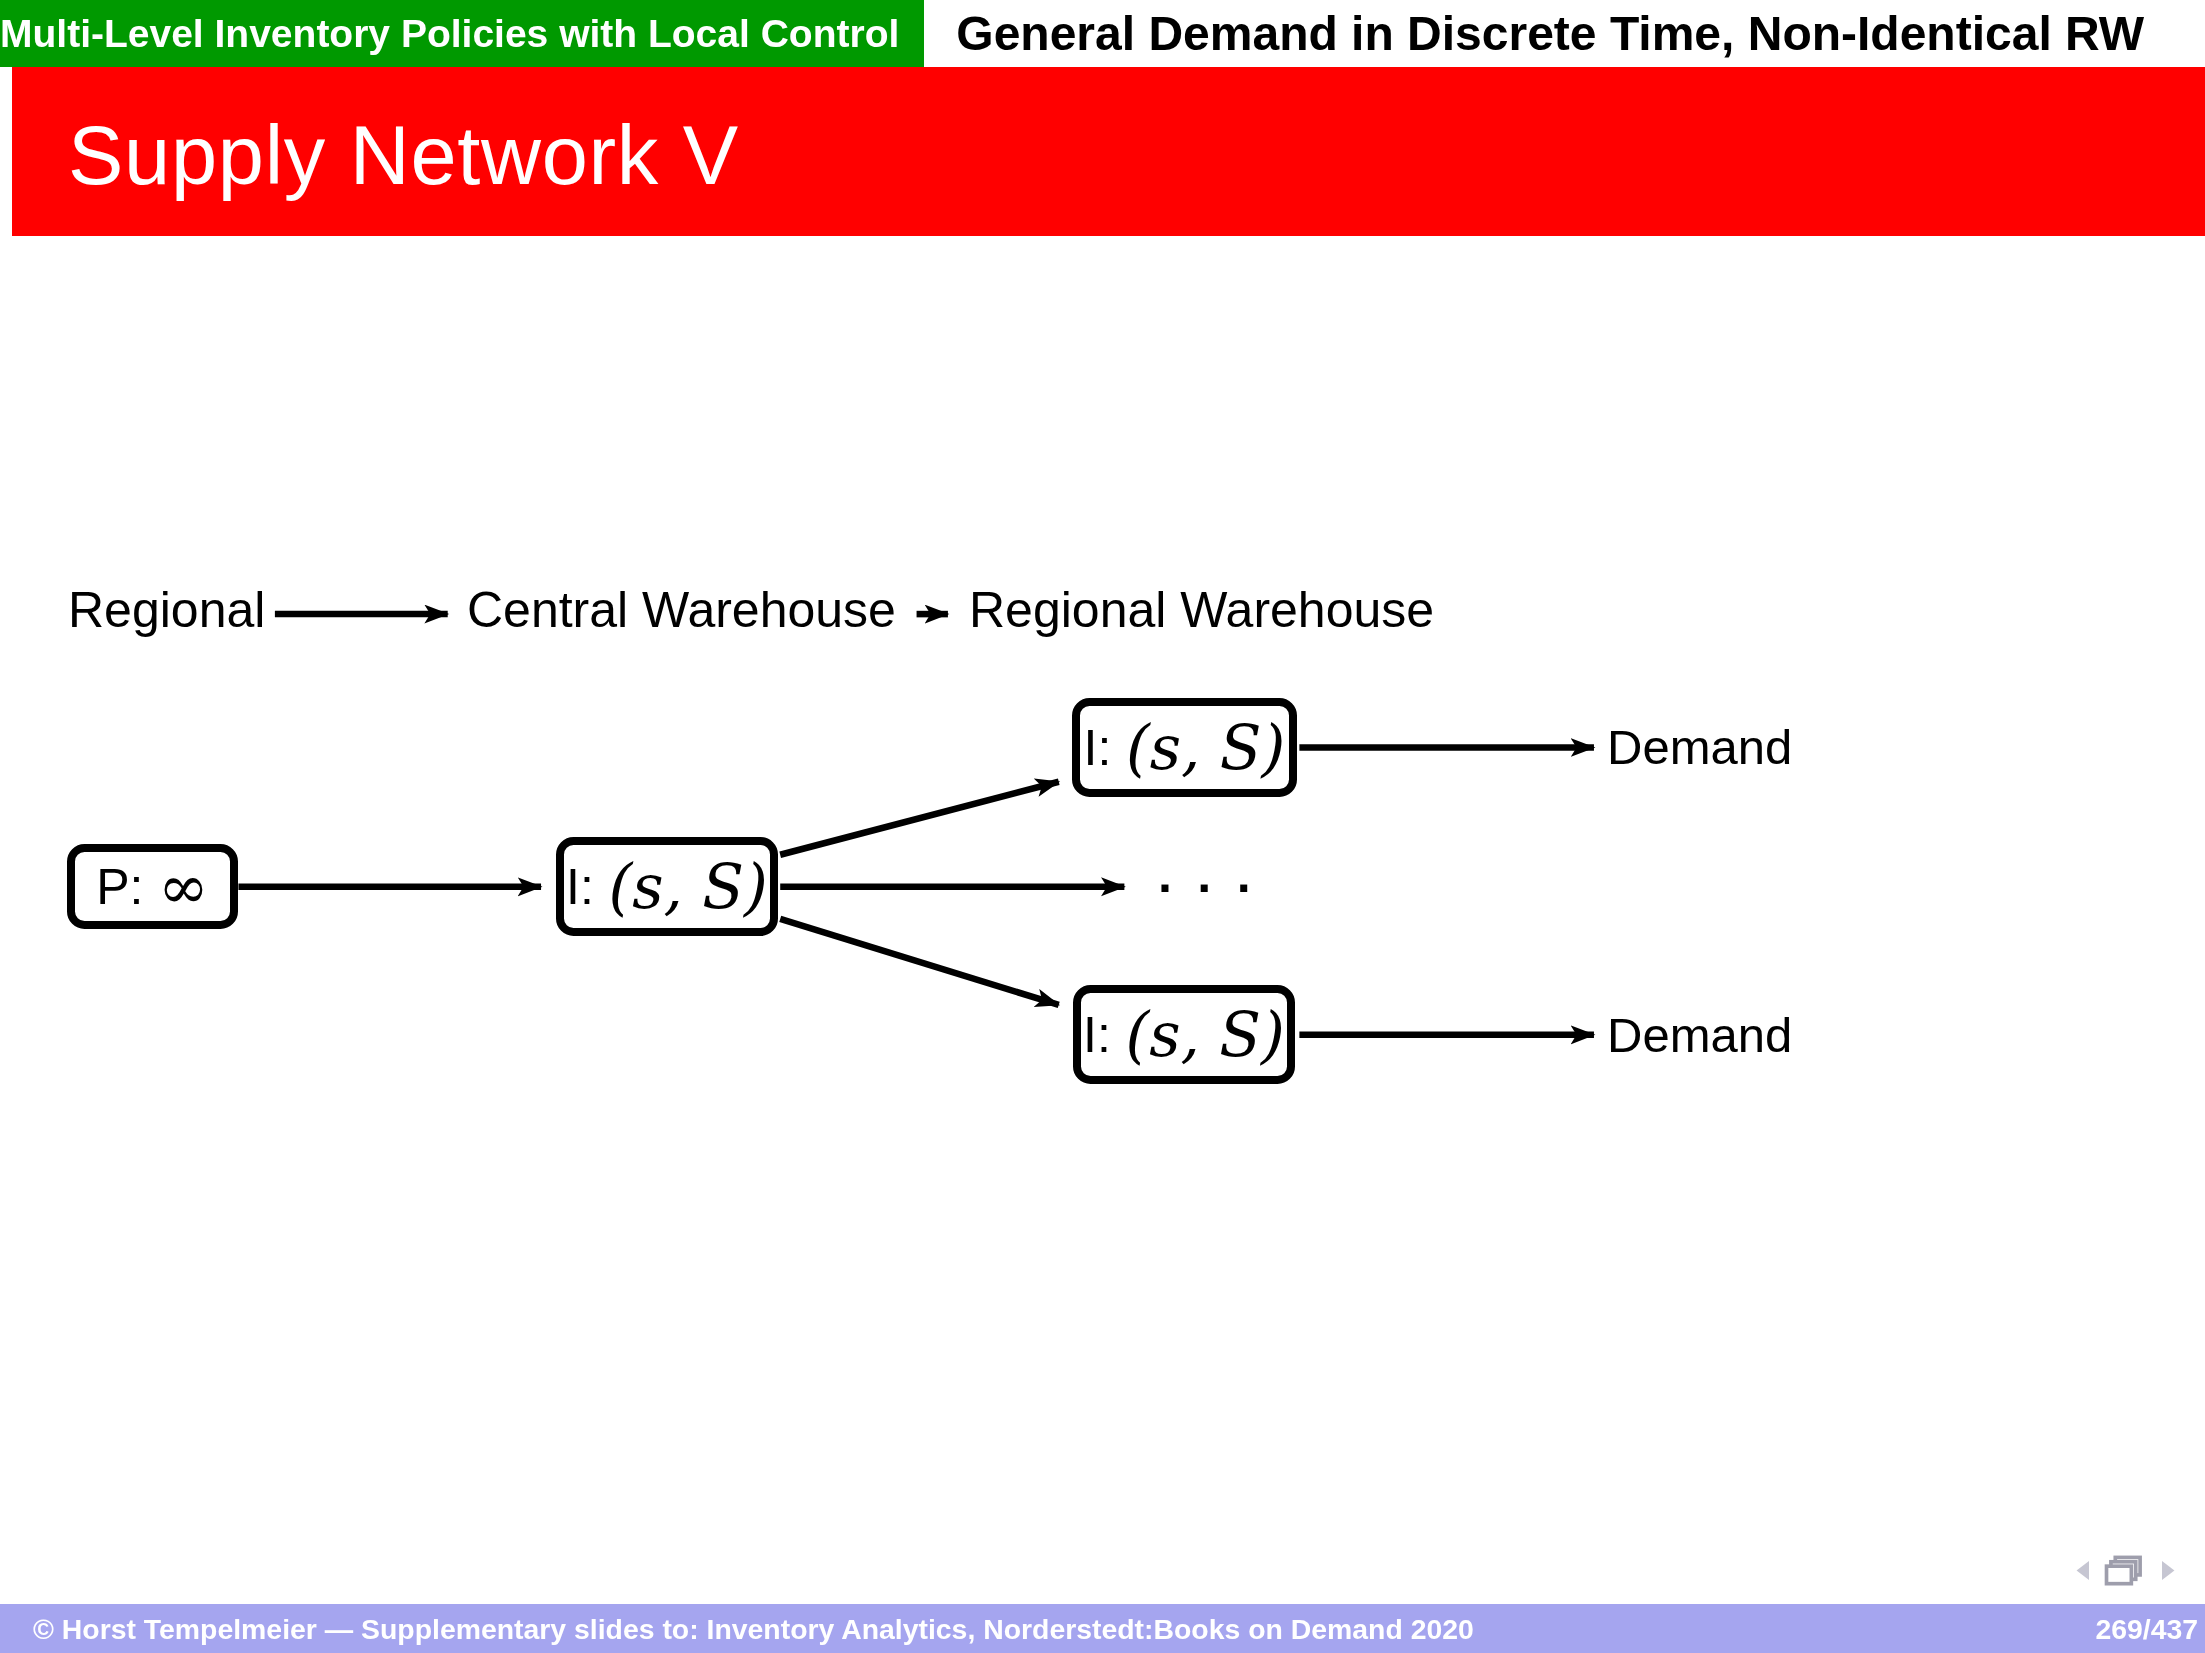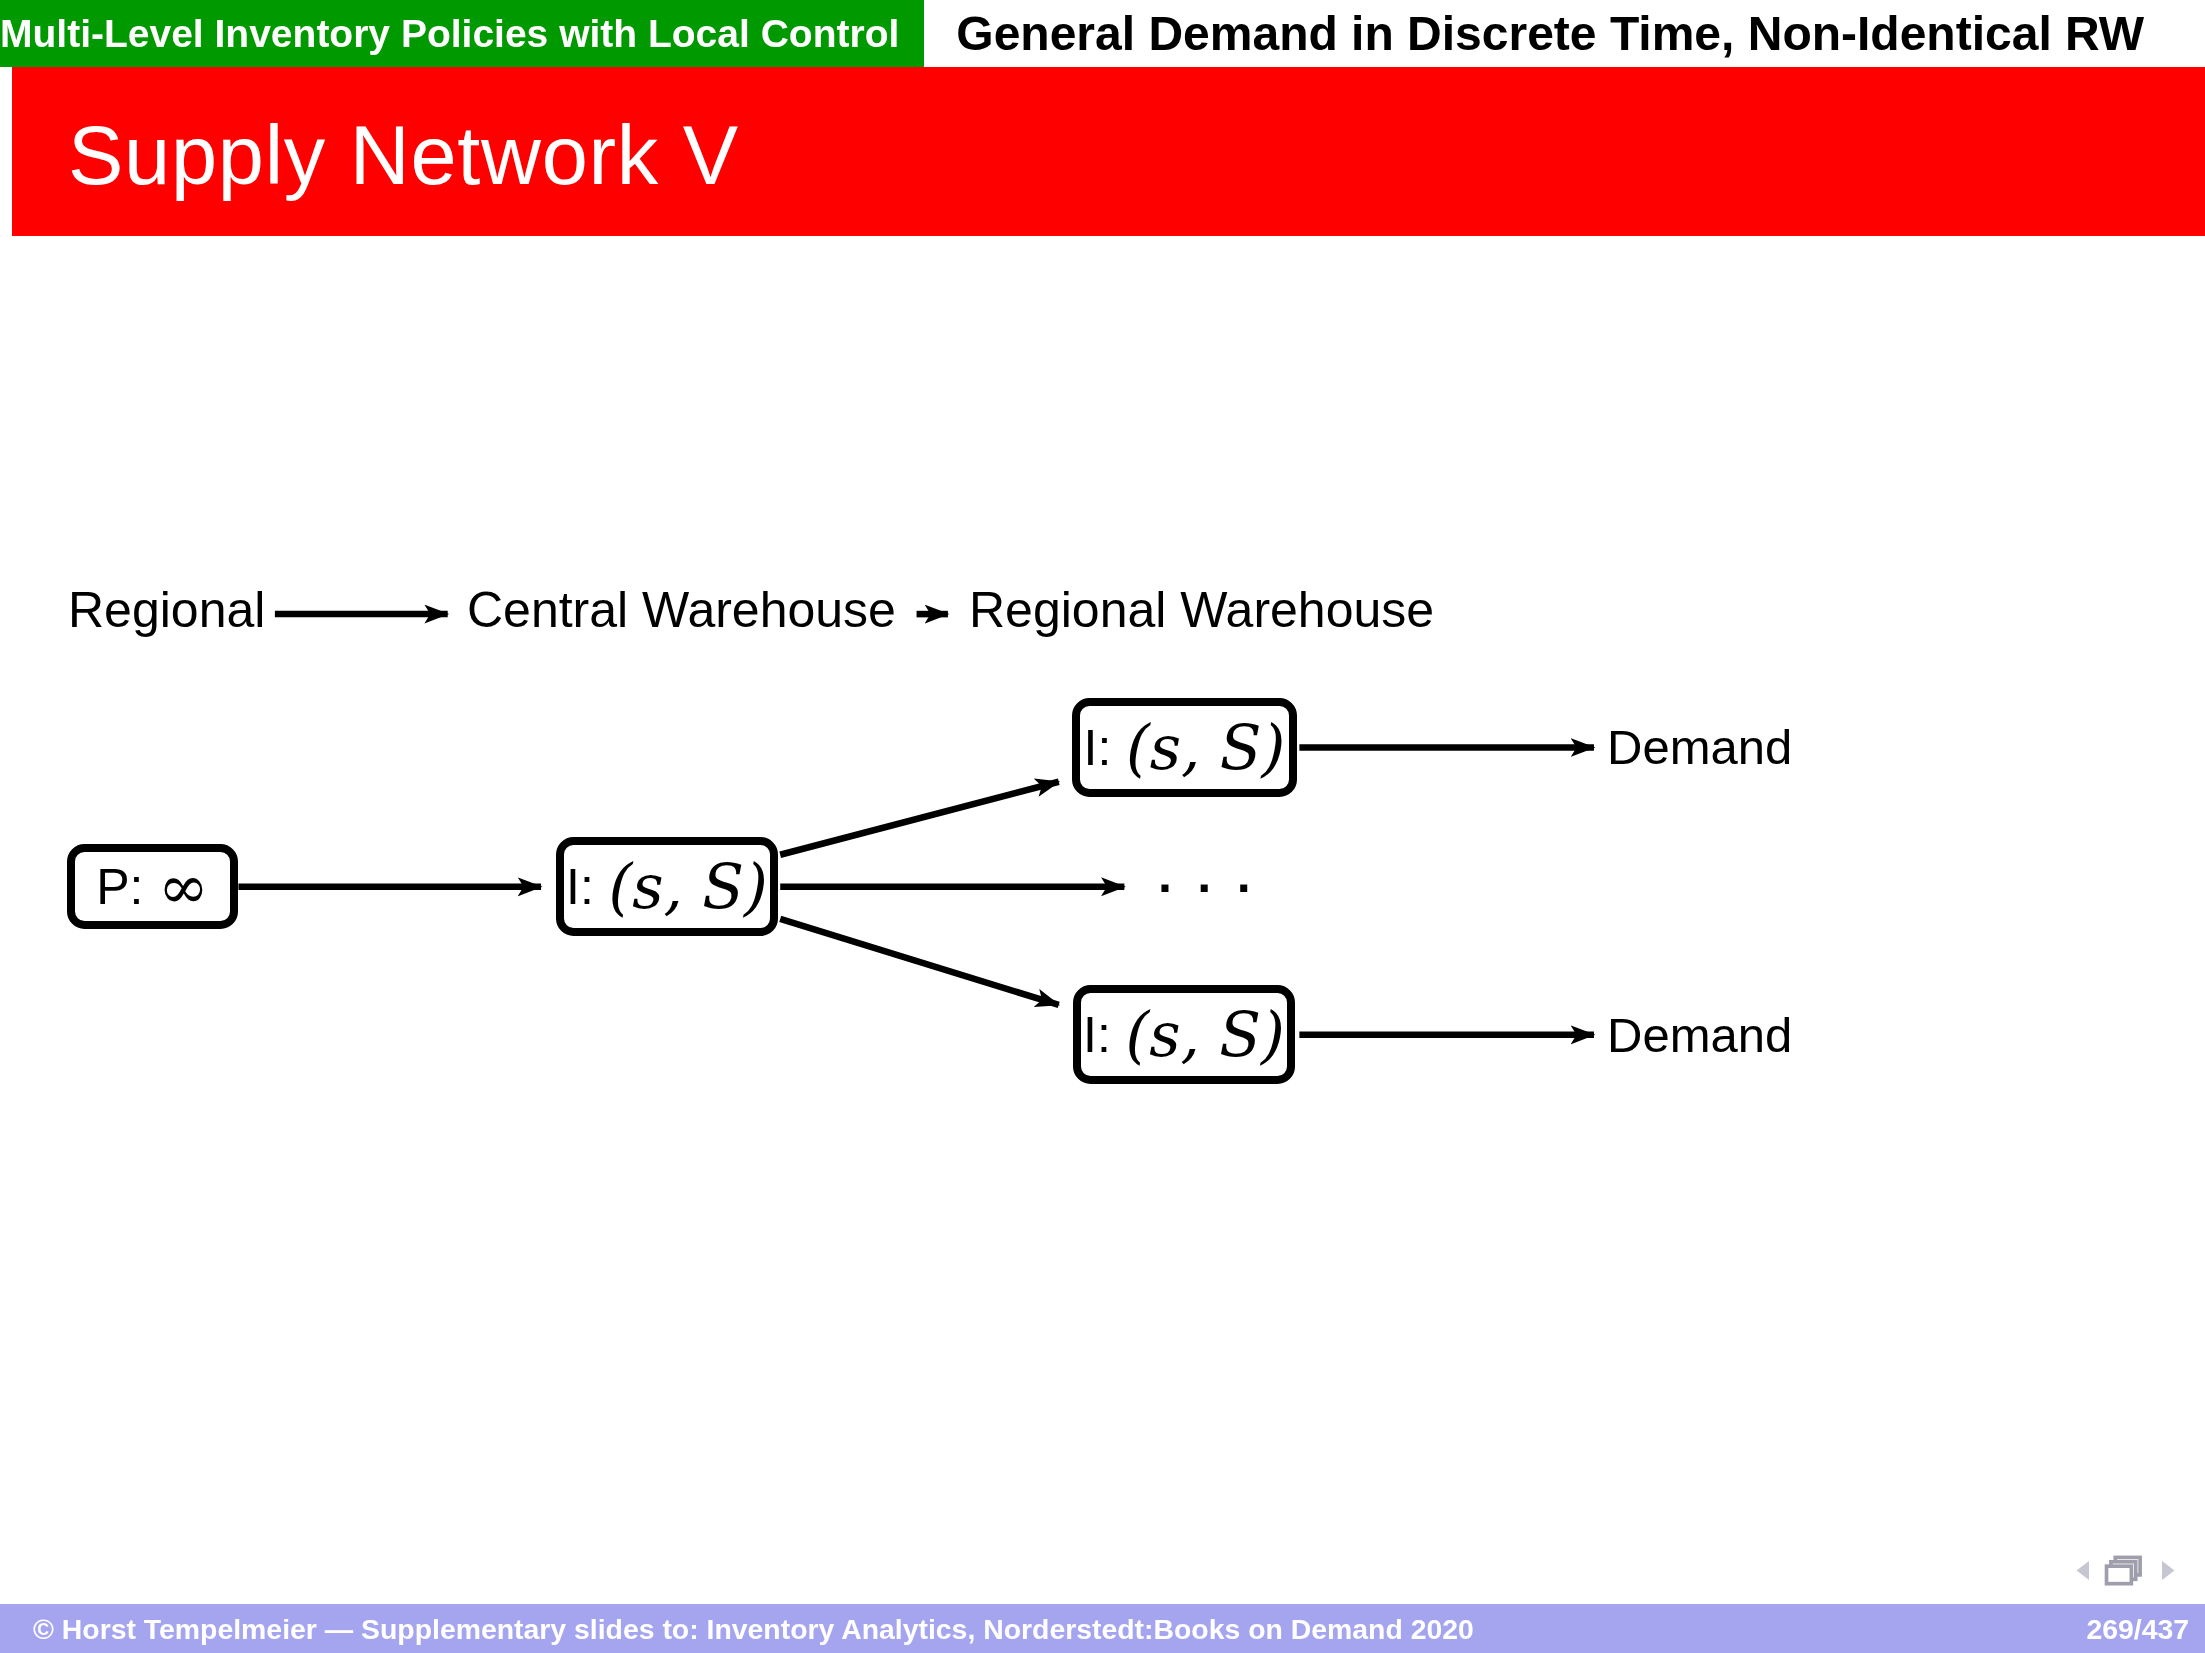--- a/index.html
+++ b/index.html
@@ -35,21 +35,21 @@
     display:flex;align-items:center;justify-content:center;gap:14.6px;
     font-size:50px;color:#000;white-space:nowrap;}
   .node .math{font-family:"DejaVu Serif",serif;font-style:italic;font-size:61px;}
   .demand{position:absolute;font-size:49px;line-height:53px;color:#000;white-space:nowrap;}
   .dots{position:absolute;font-size:50px;line-height:50px;font-weight:700;color:#000;letter-spacing:4.4px;white-space:nowrap;}
 
   
   .navbar{position:absolute;left:2070px;top:1553px;width:111px;height:38px;}
   .footer{position:absolute;left:0;top:1604px;width:2205px;height:50px;background:var(--footer-lavender);
     display:flex;align-items:center;justify-content:space-between;
-    padding:0 16px 0 33px;color:#fff;font-size:28.4px;font-weight:700;white-space:nowrap;}
+    padding:0 7px 0 33px;color:#fff;font-size:28.4px;font-weight:700;white-space:nowrap;}
 </style>
 </head>
 <body>
 
 <div class="slide">
 
   <div class="header">
     <div class="header-left">
       <span>Multi-Level Inventory Policies with Local Control</span>
     </div>

